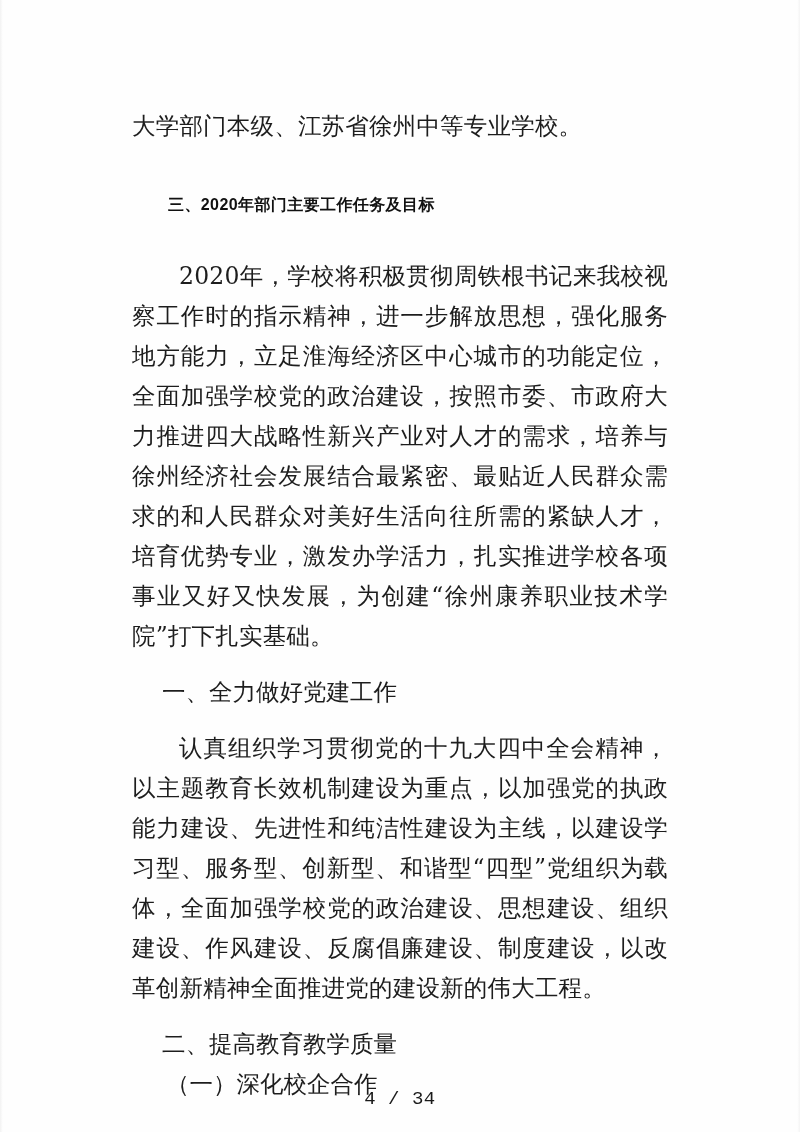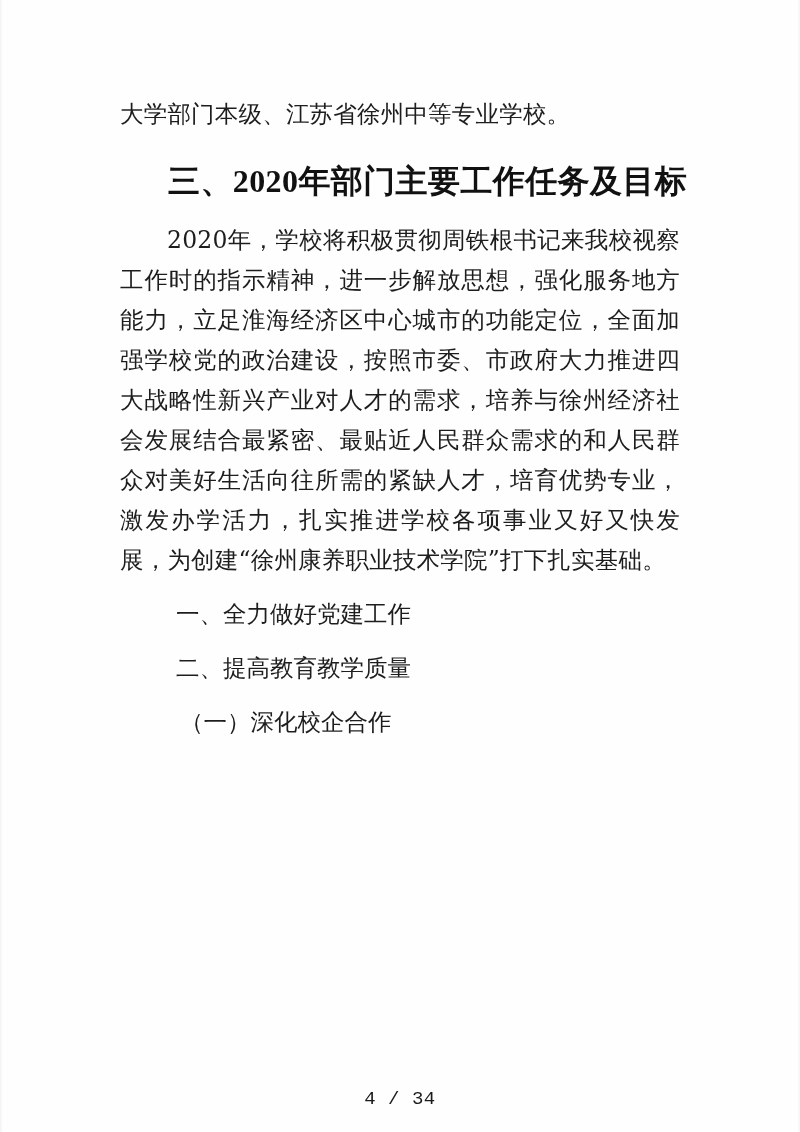--- a/index.html
+++ b/index.html
@@ -47,50 +47,50 @@
 
   
   .para {
     font-family: "DejaVu Serif", "Liberation Serif", serif;
     font-size: 23.5px;
     line-height: 40px;
     color: #1d1d1d;
     text-align: justify;
     text-justify: inter-character;
     letter-spacing: 0.2px;
-    margin: 4px;
+    margin: 16px;
     white-space: normal;
   }
   .para.indent {
     text-indent: 2em;
   }
   .para.noindent {
     text-indent: 0;
   }
   
   .line {
     font-family: "DejaVu Serif", "Liberation Serif", serif;
     font-size: 23.5px;
     line-height: 40px;
     color: #1d1d1d;
-    margin: 14px;
+    margin: 0;
     text-align: left;
     white-space: nowrap;
   }
   .line.indent1 {
     padding-left: 46px;
   }
   .line.indent2 {
     padding-left: 50px;
   }
 
   
   .heading {
-    font-family: Liberation Serif, serif;
-    font-size: 32px;
+    font-family: Liberation Sans, sans-serif;
+    font-size: 16px;
     font-weight: 700;
     color: #111111;
     line-height: 34px;
     margin: 0;
     padding-left: 52px;
     letter-spacing: 0.4px;
     white-space: nowrap;
   }
 
   .spacer-sm { height: 18px; }
@@ -120,20 +120,21 @@
     <div class="spacer-md"></div>
 
     <h2 class="heading">三、2020年部门主要工作任务及目标</h2>
 
     <div class="spacer-sm"></div>
 
     <p class="para indent">2020年，学校将积极贯彻周铁根书记来我校视察工作时的指示精神，进一步解放思想，强化服务地方能力，立足淮海经济区中心城市的功能定位，全面加强学校党的政治建设，按照市委、市政府大力推进四大战略性新兴产业对人才的需求，培养与徐州经济社会发展结合最紧密、最贴近人民群众需求的和人民群众对美好生活向往所需的紧缺人才，培育优势专业，激发办学活力，扎实推进学校各项事业又好又快发展，为创建“徐州康养职业技术学院”打下扎实基础。</p>
 
     <p class="line indent1">一、全力做好党建工作</p>
 
+    <p class="para indent">认真组织学习贯彻党的十九大四中全会精神，以主题教育长效机制建设为重点，以加强党的执政能力建设、先进性和纯洁性建设为主线，以建设学习型、服务型、创新型、和谐型“四型”党组织为载体，全面加强学校党的政治建设、思想建设、组织建设、作风建设、反腐倡廉建设、制度建设，以改革创新精神全面推进党的建设新的伟大工程。</p>
 
     <p class="line indent1">二、提高教育教学质量</p>
 
     <p class="line indent2">（一）深化校企合作</p>
 
 
   </div>
 
   <div class="footer">4 / 34</div>
 

